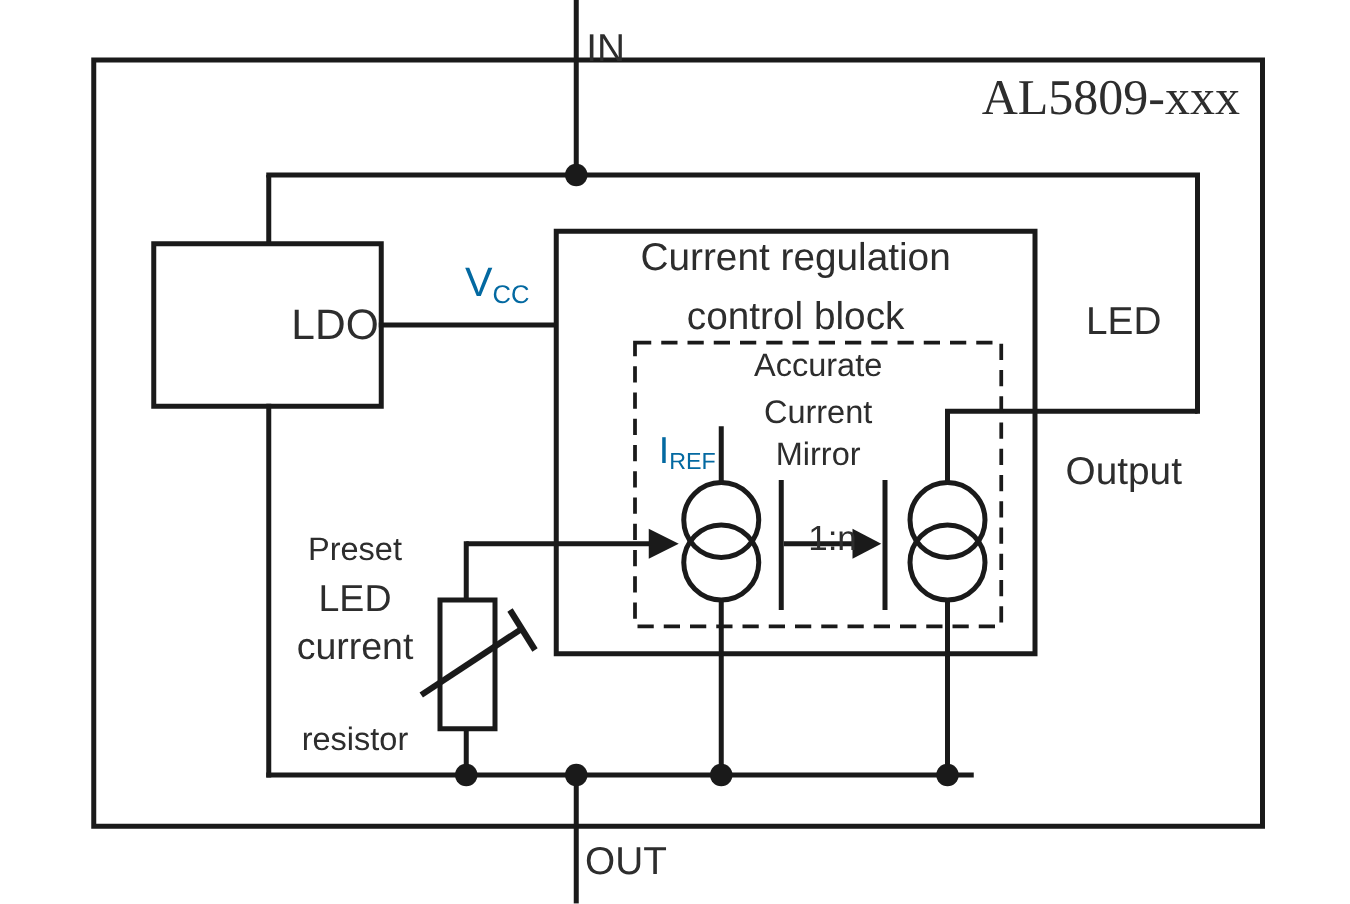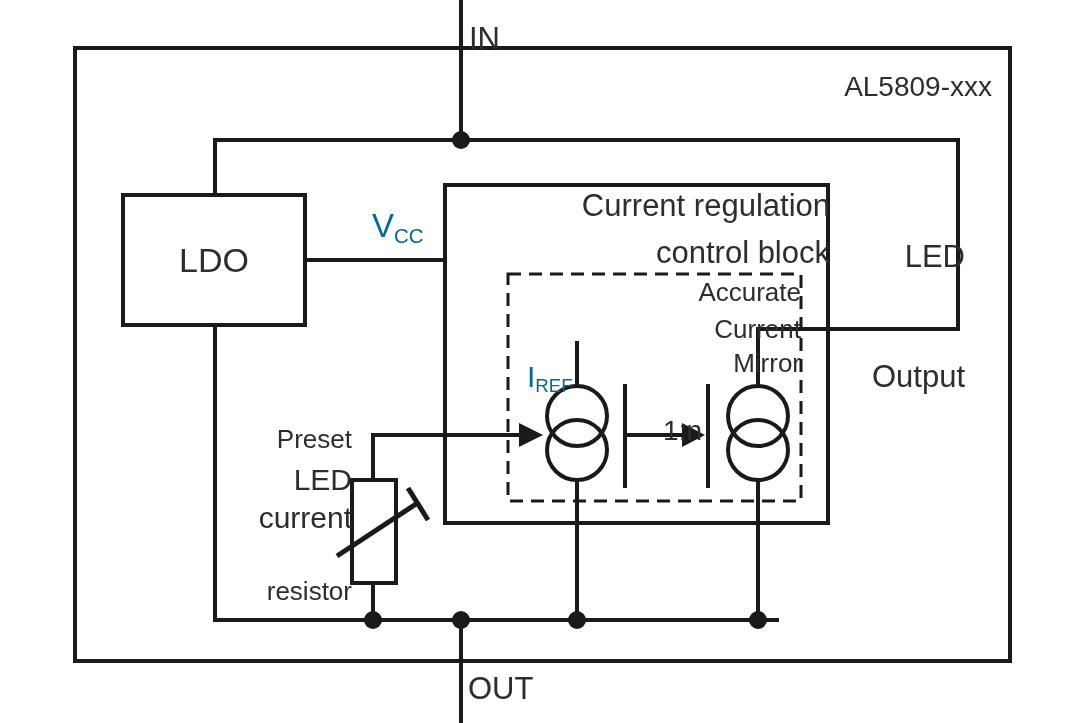--- a/index.html
+++ b/index.html
@@ -16,21 +16,21 @@
   .w    { position: absolute; background: #1a1a1a; }
   
   .box  { position: absolute; border: 4px solid #1a1a1a; box-sizing: border-box; background: transparent; }
   
   .cs   { position: absolute; width: 64px; height: 64px; border: 4px solid #1a1a1a;
           border-radius: 50%; box-sizing: border-box; background: transparent; }
   
   .dot  { position: absolute; width: 18px; height: 18px; border-radius: 50%; background: #1a1a1a; }
   
   .lbl  { position: absolute; white-space: nowrap; line-height: 1.1; }
-  .ctr  { text-align: right; }
+  .ctr  { text-align: center; }
   .sub  { font-size: 0.62em; vertical-align: -0.28em; }
   .muted { color: #0369a1; }
   #ldo-box { display: flex; align-items: center; justify-content: center; }
   svg.overlay { position: absolute; left: 0; top: 0; width: 1080px; height: 723px; }
 </style>
 </head>
 <body>
 
 <div id="canvas">
 
@@ -49,21 +49,21 @@
   <div class="w" style="left:371px; top:433px; width:4px;   height:47px;"></div>
   <div class="w" style="left:373px; top:433px; width:150px; height:4px;"></div>
   <div class="w" style="left:371px; top:583px; width:4px;   height:37px;"></div>
   <div class="w" style="left:575px; top:341px; width:4px;   height:46px;"></div>
   <div class="w" style="left:575px; top:480px; width:4px;   height:140px;"></div>
   <div class="w" style="left:756px; top:480px; width:4px;   height:140px;"></div>
   <div class="w" style="left:623px; top:384px; width:4px;   height:104px;"></div>
   <div class="w" style="left:706px; top:384px; width:4px;   height:104px;"></div>
   <div class="w" style="left:627px; top:433px; width:57px;  height:4px;"></div>
 
-  <div class="box" id="ldo-box" style="left:121px; top:193px; width:186px; height:134px; font-size:34px;">
+  <div class="box" id="ldo-box" style="left:121px; top:193px; width:186px; height:134px; font-size:34px;justify-content:flex-end;">
     <span>LDO</span>
   </div>
 
   <div class="box" style="left:443px; top:183px; width:387px; height:342px;"></div>
 
   <div class="box" style="left:350px; top:478px; width:48px; height:107px;"></div>
 
   <div class="cs" style="left:545px; top:384px;"></div>
   <div class="cs" style="left:545px; top:418px;"></div>
   <div class="cs" style="left:726px; top:384px;"></div>
@@ -76,38 +76,38 @@
   <div class="dot" style="left:749px; top:611px;"></div>
 
   <svg class="overlay" viewBox="0 0 1080 723">
     <rect x="508" y="274" width="293" height="227" fill="none" stroke="#1a1a1a" stroke-width="3" stroke-dasharray="13 8"></rect>
     <polygon points="543,435 519,423 519,447" fill="#1a1a1a"></polygon>
     <polygon points="705,435 682,423 682,447" fill="#1a1a1a"></polygon>
     <line x1="337" y1="556" x2="419" y2="502" stroke="#1a1a1a" stroke-width="5"></line>
     <line x1="408" y1="488" x2="428" y2="520" stroke="#1a1a1a" stroke-width="5"></line>
   </svg>
 
-  <div class="lbl" style="left:760px; top:72px; width:232px; text-align:right; font-size:28px;">AL5809-xxx</div>
+  <div class="lbl" style="left:760px; top:56px; width:232px; text-align:right; font-size:40px;font-family:Liberation Serif, serif;">AL5809-xxx</div>
 
   <div class="lbl" style="left:469px; top:22px; font-size:31px;">IN</div>
   <div class="lbl" style="left:468px; top:672px; font-size:31px;">OUT</div>
 
   <div class="lbl ctr" style="left:443px; top:189px; width:387px; font-size:31px;">Current regulation</div>
   <div class="lbl ctr" style="left:443px; top:236px; width:387px; font-size:31px;">control block</div>
 
   <div class="lbl ctr" style="left:508px; top:278px; width:293px; font-size:26px;">Accurate</div>
   <div class="lbl ctr" style="left:508px; top:315px; width:293px; font-size:26px;">Current</div>
   <div class="lbl ctr" style="left:508px; top:349px; width:293px; font-size:26px;">Mirror</div>
   <div class="lbl ctr" style="left:630px; top:384px; width:72px; font-size:28px;margin-top:32px;">1:n</div>
 
   <div class="lbl muted" style="left:372px; top:208px; font-size:33px;">
     <span>V</span><span class="sub">CC</span>
   </div>
 
-  <div class="lbl muted" style="left:527px; top:360px; font-size:30px;">
+  <div class="lbl muted" style="left:527px; top:344px; font-size:30px;">
     <span>I</span><span class="sub">REF</span>
   </div>
 
   <div class="lbl ctr" style="left:833px; top:240px; width:132px; font-size:31px;">LED</div>
   <div class="lbl ctr" style="left:833px; top:332px; width:132px; font-size:31px;margin-top:28px;">Output</div>
 
   <div class="lbl ctr" style="left:216px; top:425px; width:136px; font-size:26px;">Preset</div>
   <div class="lbl ctr" style="left:216px; top:463px; width:136px; font-size:30px;">LED</div>
   <div class="lbl ctr" style="left:216px; top:501px; width:136px; font-size:30px;">current</div>
   <div class="lbl ctr" style="left:216px; top:577px; width:136px; font-size:26px;">resistor</div>

